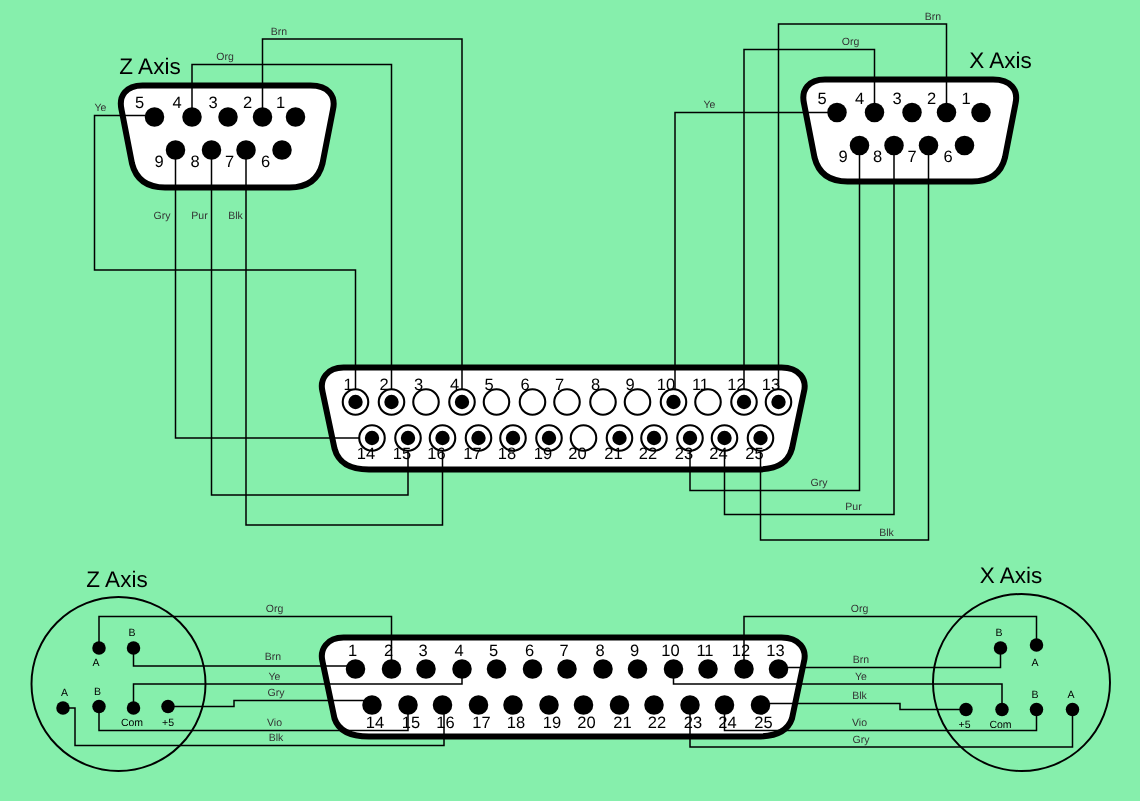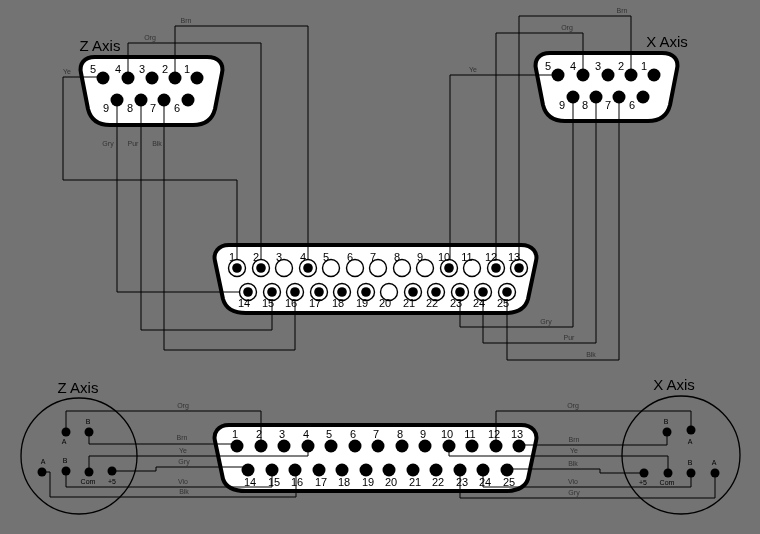--- a/index.html
+++ b/index.html
@@ -1,16 +1,16 @@
 <!DOCTYPE html>
 <html><head>
 <meta charset="utf-8">
 <style>
   html,body{margin:0;padding:0;background:#ffffff;}
-  .page{width:760px;height:534px;background:#737373;overflow:hidden;}
+  .page{width:760px;height:534px;background:#86efac;overflow:hidden;}
   svg text{font-family:"Liberation Sans","DejaVu Sans",sans-serif;}
   .outline{fill:#ffffff;stroke:#000000;stroke-width:4;stroke-linejoin:round;}
   .circle-outline{fill:none;stroke:#000000;stroke-width:1.3;}
   .wire{fill:none;stroke:#000000;stroke-width:1;}
   .pin-solid{fill:#000000;stroke:none;}
   .pin-ring{fill:#ffffff;stroke:#000000;stroke-width:1.4;}
   .pin-dot{fill:#000000;stroke:none;}
   text.title{font-size:15px;fill:#000000;text-anchor:middle;dominant-baseline:central;}
   text.num{font-size:11px;fill:#000000;text-anchor:middle;dominant-baseline:central;}
   text.wlabel{font-size:7px;fill:#333333;text-anchor:middle;}

